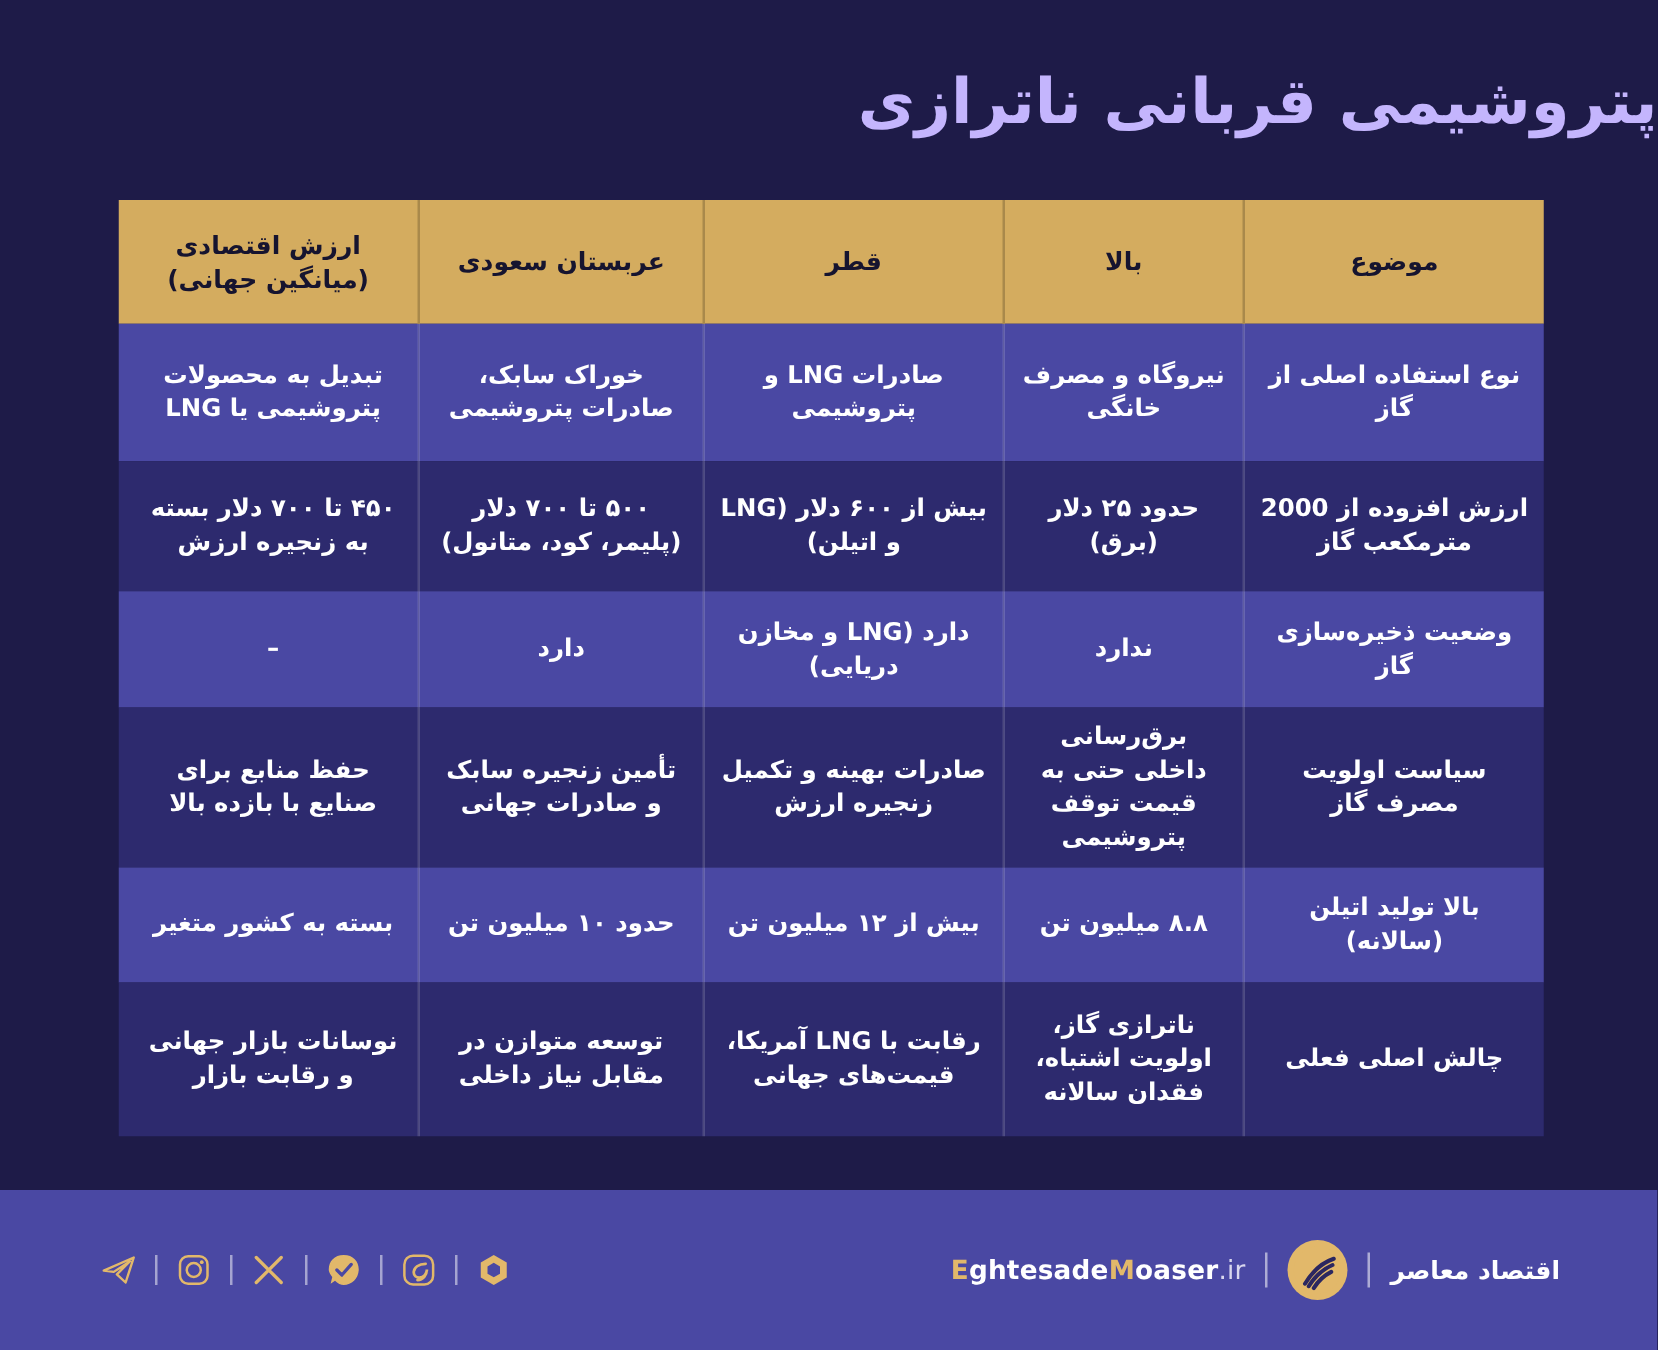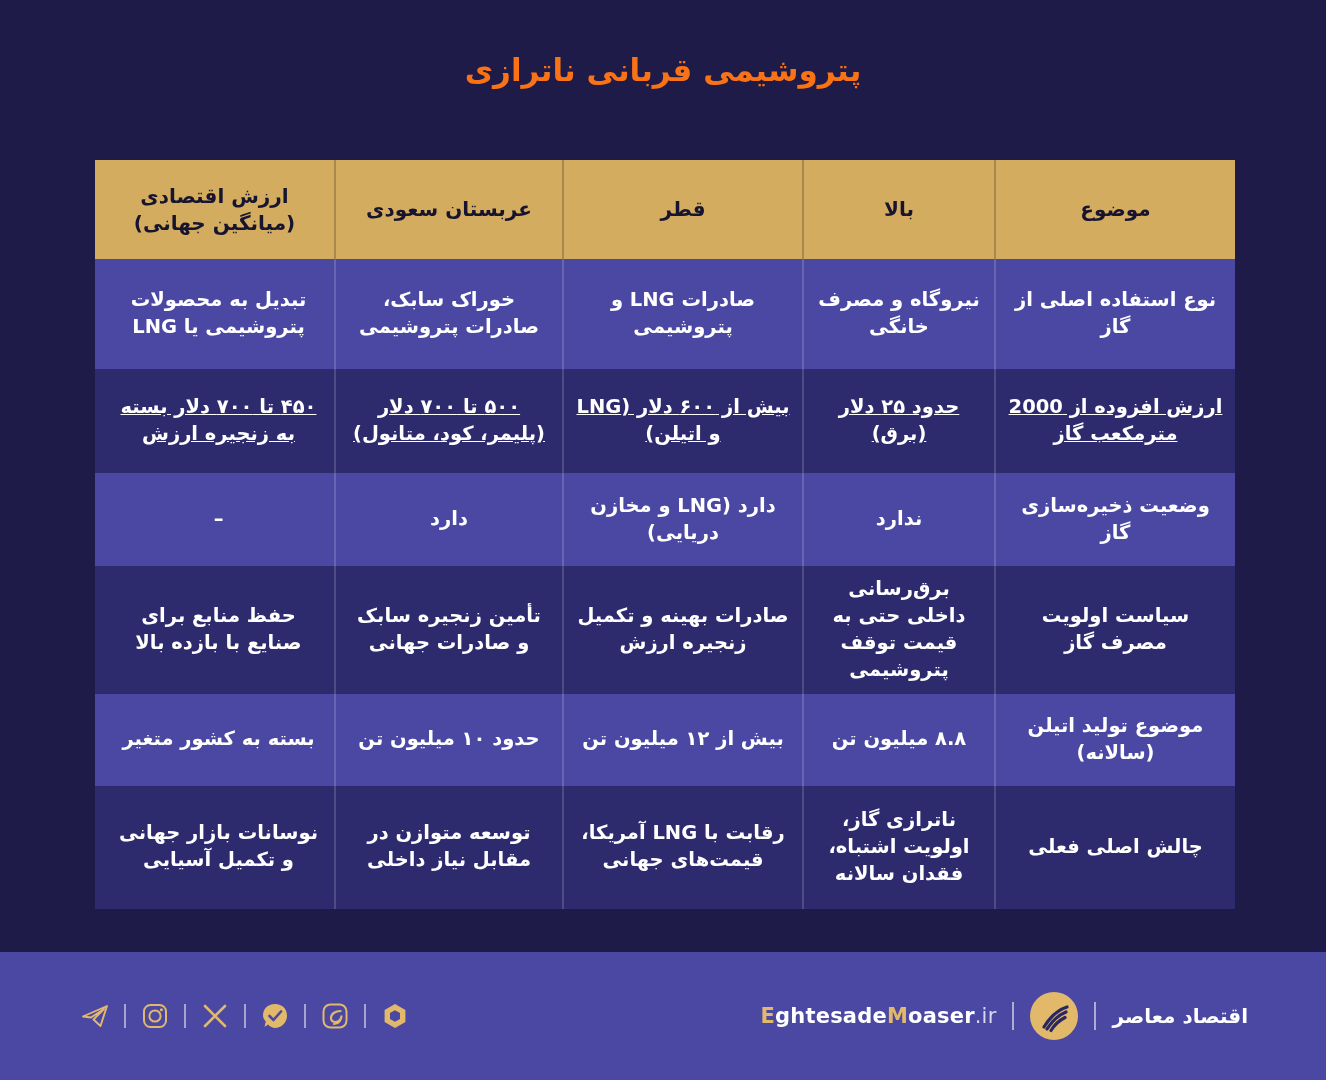--- a/index.html
+++ b/index.html
@@ -14,23 +14,22 @@
   #page {
     position:relative;
     width:1326px; height:1080px;
     background:#1e1b48;
   }
 
   
   #title {
     position:absolute;
     top:52px; left:0; right:0;
-    text-align:center;
-    color:#f97316;
-    font-size:31px;
+    color:#c4b5fd;
+    font-size:50px;
     font-weight:bold;
     letter-spacing:-0.5px;
     direction:rtl;
     white-space:nowrap;
   }
 
   
   #table-wrap {
     position:absolute;
     top:160px;
@@ -69,21 +68,21 @@
     line-height:1.38;
     border-left:2px solid rgba(255,255,255,0.16);
   }
   tbody td:last-child { border-left:none;padding-left:20px; }
 
   tbody tr.light td { background:#4a48a3; }
   tbody tr.dark  td { background:#2d2a6e; }
 
   
   tr.r1 td { height:110px; }
-  tr.r2 td { height:104px;text-decoration:underline; }
+  tr.r2 td { height:104px; }
   tr.r3 td { height:93px; }
   tr.r4 td { height:125px; }
   tr.r5 td { height:92px; }
   tr.r6 td { height:123px; }
 
   
   col.c-subject { width:240px; }
   col.c-iran    { width:192px; }
   col.c-qatar   { width:240px; }
   col.c-saudi   { width:228px; }
@@ -216,33 +215,33 @@
 
         <tr class="dark r4">
           <td>سیاست اولویت مصرف گاز</td>
           <td>برق‌رسانی داخلی حتی به قیمت توقف پتروشیمی</td>
           <td>صادرات بهینه و تکمیل زنجیره ارزش</td>
           <td>تأمین زنجیره سابک و صادرات جهانی</td>
           <td>حفظ منابع برای صنایع با بازده بالا</td>
         </tr>
 
         <tr class="light r5">
-          <td>موضوع تولید اتیلن (سالانه)</td>
+          <td>بالا تولید اتیلن (سالانه)</td>
           <td>۸.۸ میلیون تن</td>
           <td>بیش از ۱۲ میلیون تن</td>
           <td>حدود ۱۰ میلیون تن</td>
           <td>بسته به کشور متغیر</td>
         </tr>
 
         <tr class="dark r6">
           <td>چالش اصلی فعلی</td>
           <td>ناترازی گاز، اولویت اشتباه، فقدان سالانه</td>
           <td>رقابت با LNG آمریکا، قیمت‌های جهانی</td>
           <td>توسعه متوازن در مقابل نیاز داخلی</td>
-          <td>نوسانات بازار جهانی و تکمیل آسیایی</td>
+          <td>نوسانات بازار جهانی و رقابت بازار</td>
         </tr>
 
       </tbody>
     </table>
   </div>
 
   <div id="footer">
 
     <div class="brand-group">
       <span class="brand-fa">اقتصاد معاصر</span>

